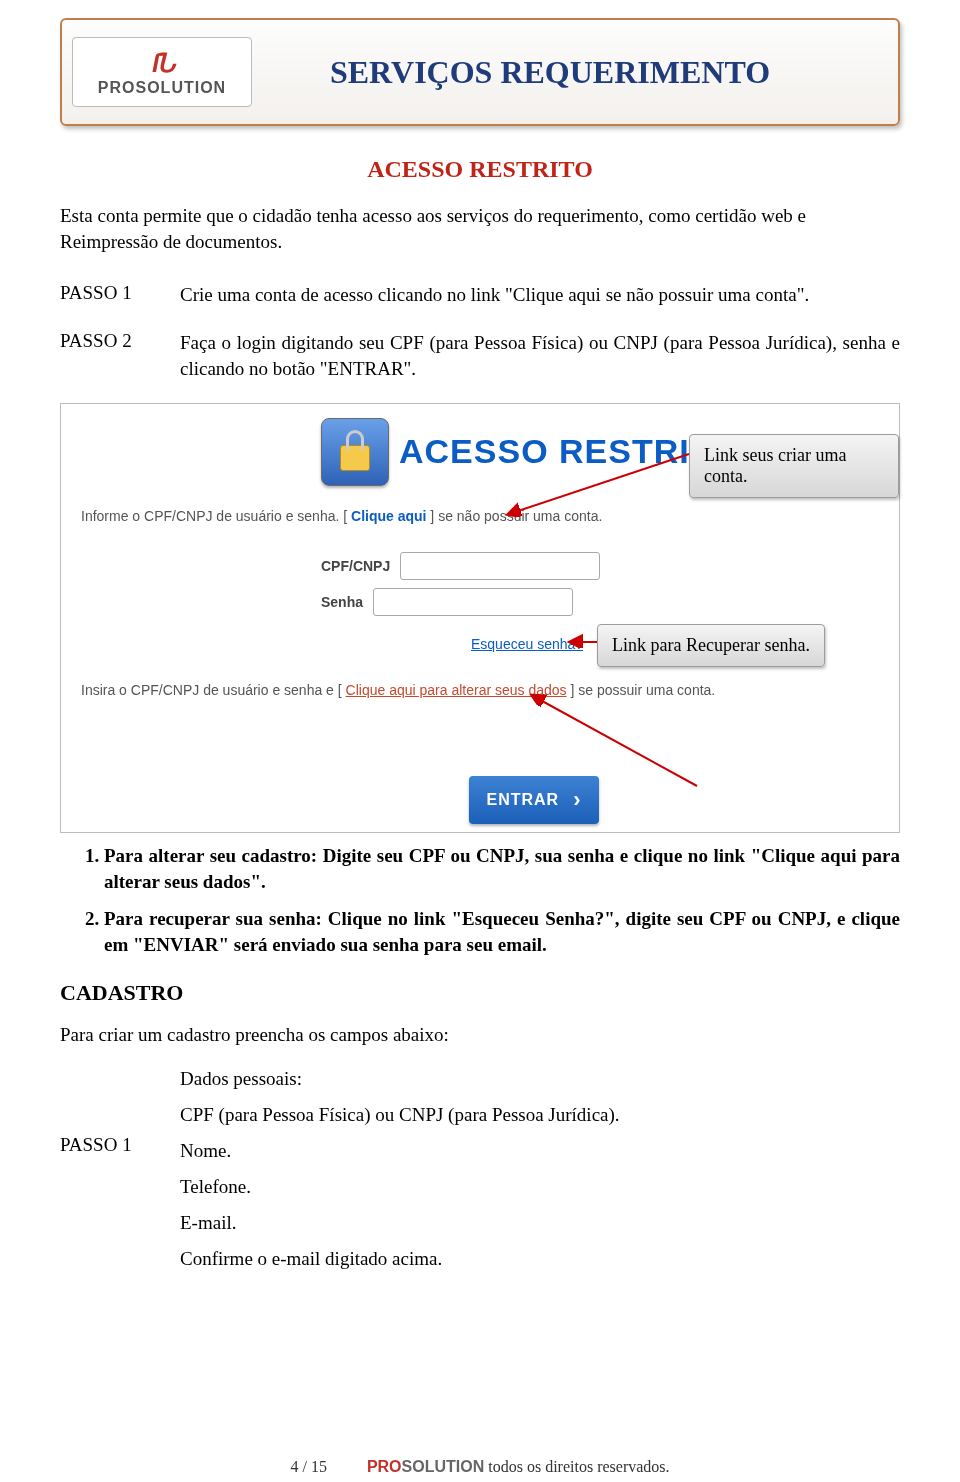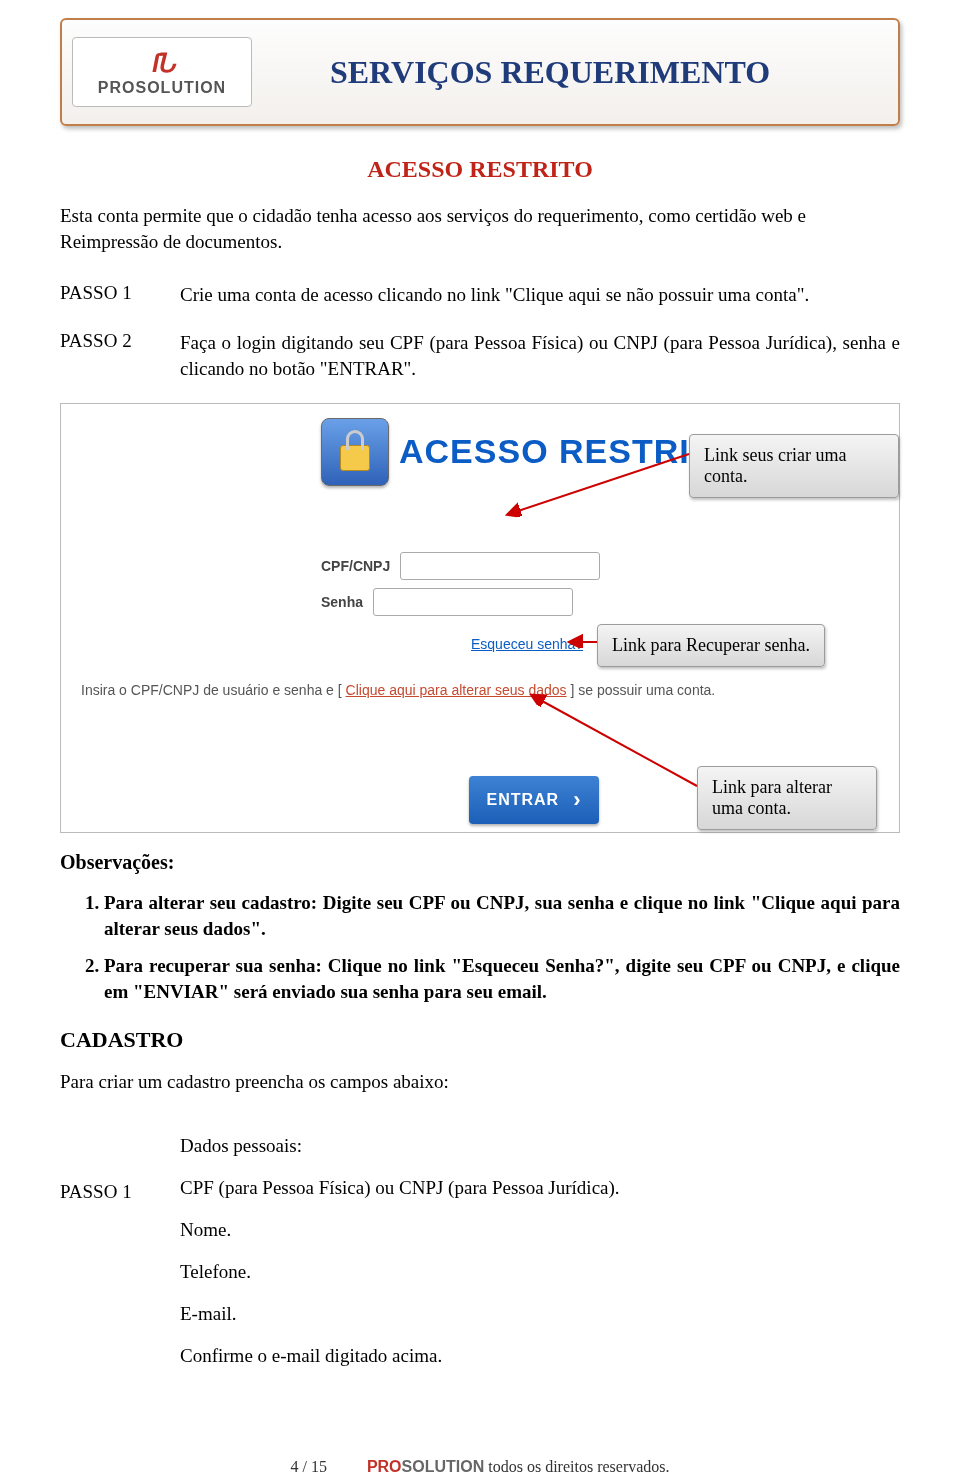--- a/index.html
+++ b/index.html
@@ -138,21 +138,21 @@
     box-shadow: 1px 2px 3px rgba(0,0,0,.25);
   }
   .arrow { position: absolute; stroke: #c00; stroke-width: 2; fill: #c00; }
   .obs-title { font-weight: bold; margin: 18px 0 16px 0; font-size: 20px; }
   .obs-list { padding-left: 44px; }
   .obs-list li { margin-bottom: 12px; line-height: 1.35; text-align: justify; font-weight: bold; }
   .cadastro-title { font-weight: bold; font-size: 22px; margin: 22px 0 18px 0; }
   .cadastro-intro { margin-bottom: 22px; }
   .cad-row { display: flex; }
   .cad-label { width: 120px; flex-shrink: 0; padding-top: 66px; }
-  .cad-lines div { margin-bottom: 14px; margin-top: 20px; }
+  .cad-lines div { margin-bottom: 14px; }
   .footer {
     position: absolute;
     bottom: 6px; left: 0; right: 0;
     text-align: center;
     font-size: 16px; color: #333;
     font-family: "Times New Roman", serif;
   }
   .footer-brand { font-family: Arial, sans-serif; }
   .footer-brand .p1 { color: #c33228; font-weight: bold; }
   .footer-brand .p2 { color: #666; font-weight: bold; }
@@ -182,20 +182,23 @@
   </div>
 
   <div class="screenshot">
     <div class="lock-icon">
       <div class="lock-body">
           <div class="lock-shackle"></div>
         </div>
     </div>
     <div class="ar-title">ACESSO RESTRITO</div>
 
+    <div class="ar-line1">
+      <span>Informe o CPF/CNPJ de usuário e senha. [ </span><span class="ar-link1">Clique aqui</span><span> ] se não possuir uma conta.</span>
+    </div>
 
     <div class="form-area">
       <div class="form-row">
         <span class="form-label">CPF/CNPJ</span>
         <div class="form-input"></div>
       </div>
       <div class="form-row">
         <span class="form-label">Senha</span>
         <div class="form-input"></div>
       </div>
@@ -205,35 +208,33 @@
     <div class="ar-line2">
       <span>Insira o CPF/CNPJ de usuário e senha e [ </span><span class="ar-link2">Clique aqui para alterar seus dados</span><span> ] se possuir uma conta.</span>
     </div>
 
     <div class="entrar-btn">
         <span>ENTRAR</span>
       </div>
 
     <div class="callout" style="left:628px; top:30px;">Link seus criar uma conta.</div>
     <div class="callout" style="left:536px; top:220px;">Link para Recuperar senha.</div>
-    <div class="callout" style="left:636px; top:362px; width:180px;">Link para alterar uma conta.</div>
 
     <svg class="arrow" style="left:0;top:0;width:100%;height:100%;position:absolute;pointer-events:none">
       <defs>
           <marker id="ah" markerWidth="8" markerHeight="8" refX="6" refY="3" orient="auto">
             <path d="M0,0 L6,3 L0,6 Z" fill="#c00"></path>
           </marker>
         </defs>
       <line x1="628" y1="50" x2="448" y2="110" stroke="#c00" stroke-width="2" marker-end="url(#ah)"></line>
       <line x1="536" y1="238" x2="510" y2="238" stroke="#c00" stroke-width="2" marker-end="url(#ah)"></line>
       <line x1="636" y1="382" x2="472" y2="292" stroke="#c00" stroke-width="2" marker-end="url(#ah)"></line>
     </svg>
   </div>
 
-  <div class="obs-title">Observações:</div>
   <ol class="obs-list">
     <li>Para alterar seu cadastro: Digite seu CPF ou CNPJ, sua senha e clique no link "Clique aqui para alterar seus dados".</li>
     <li>Para recuperar sua senha: Clique no link "Esqueceu Senha?", digite seu CPF ou CNPJ, e clique em "ENVIAR" será enviado sua senha para seu email.</li>
   </ol>
 
   <div class="cadastro-title">CADASTRO</div>
   <p class="cadastro-intro">Para criar um cadastro preencha os campos abaixo:</p>
 
   <div class="cad-row">
     <div class="cad-label">PASSO 1</div>

